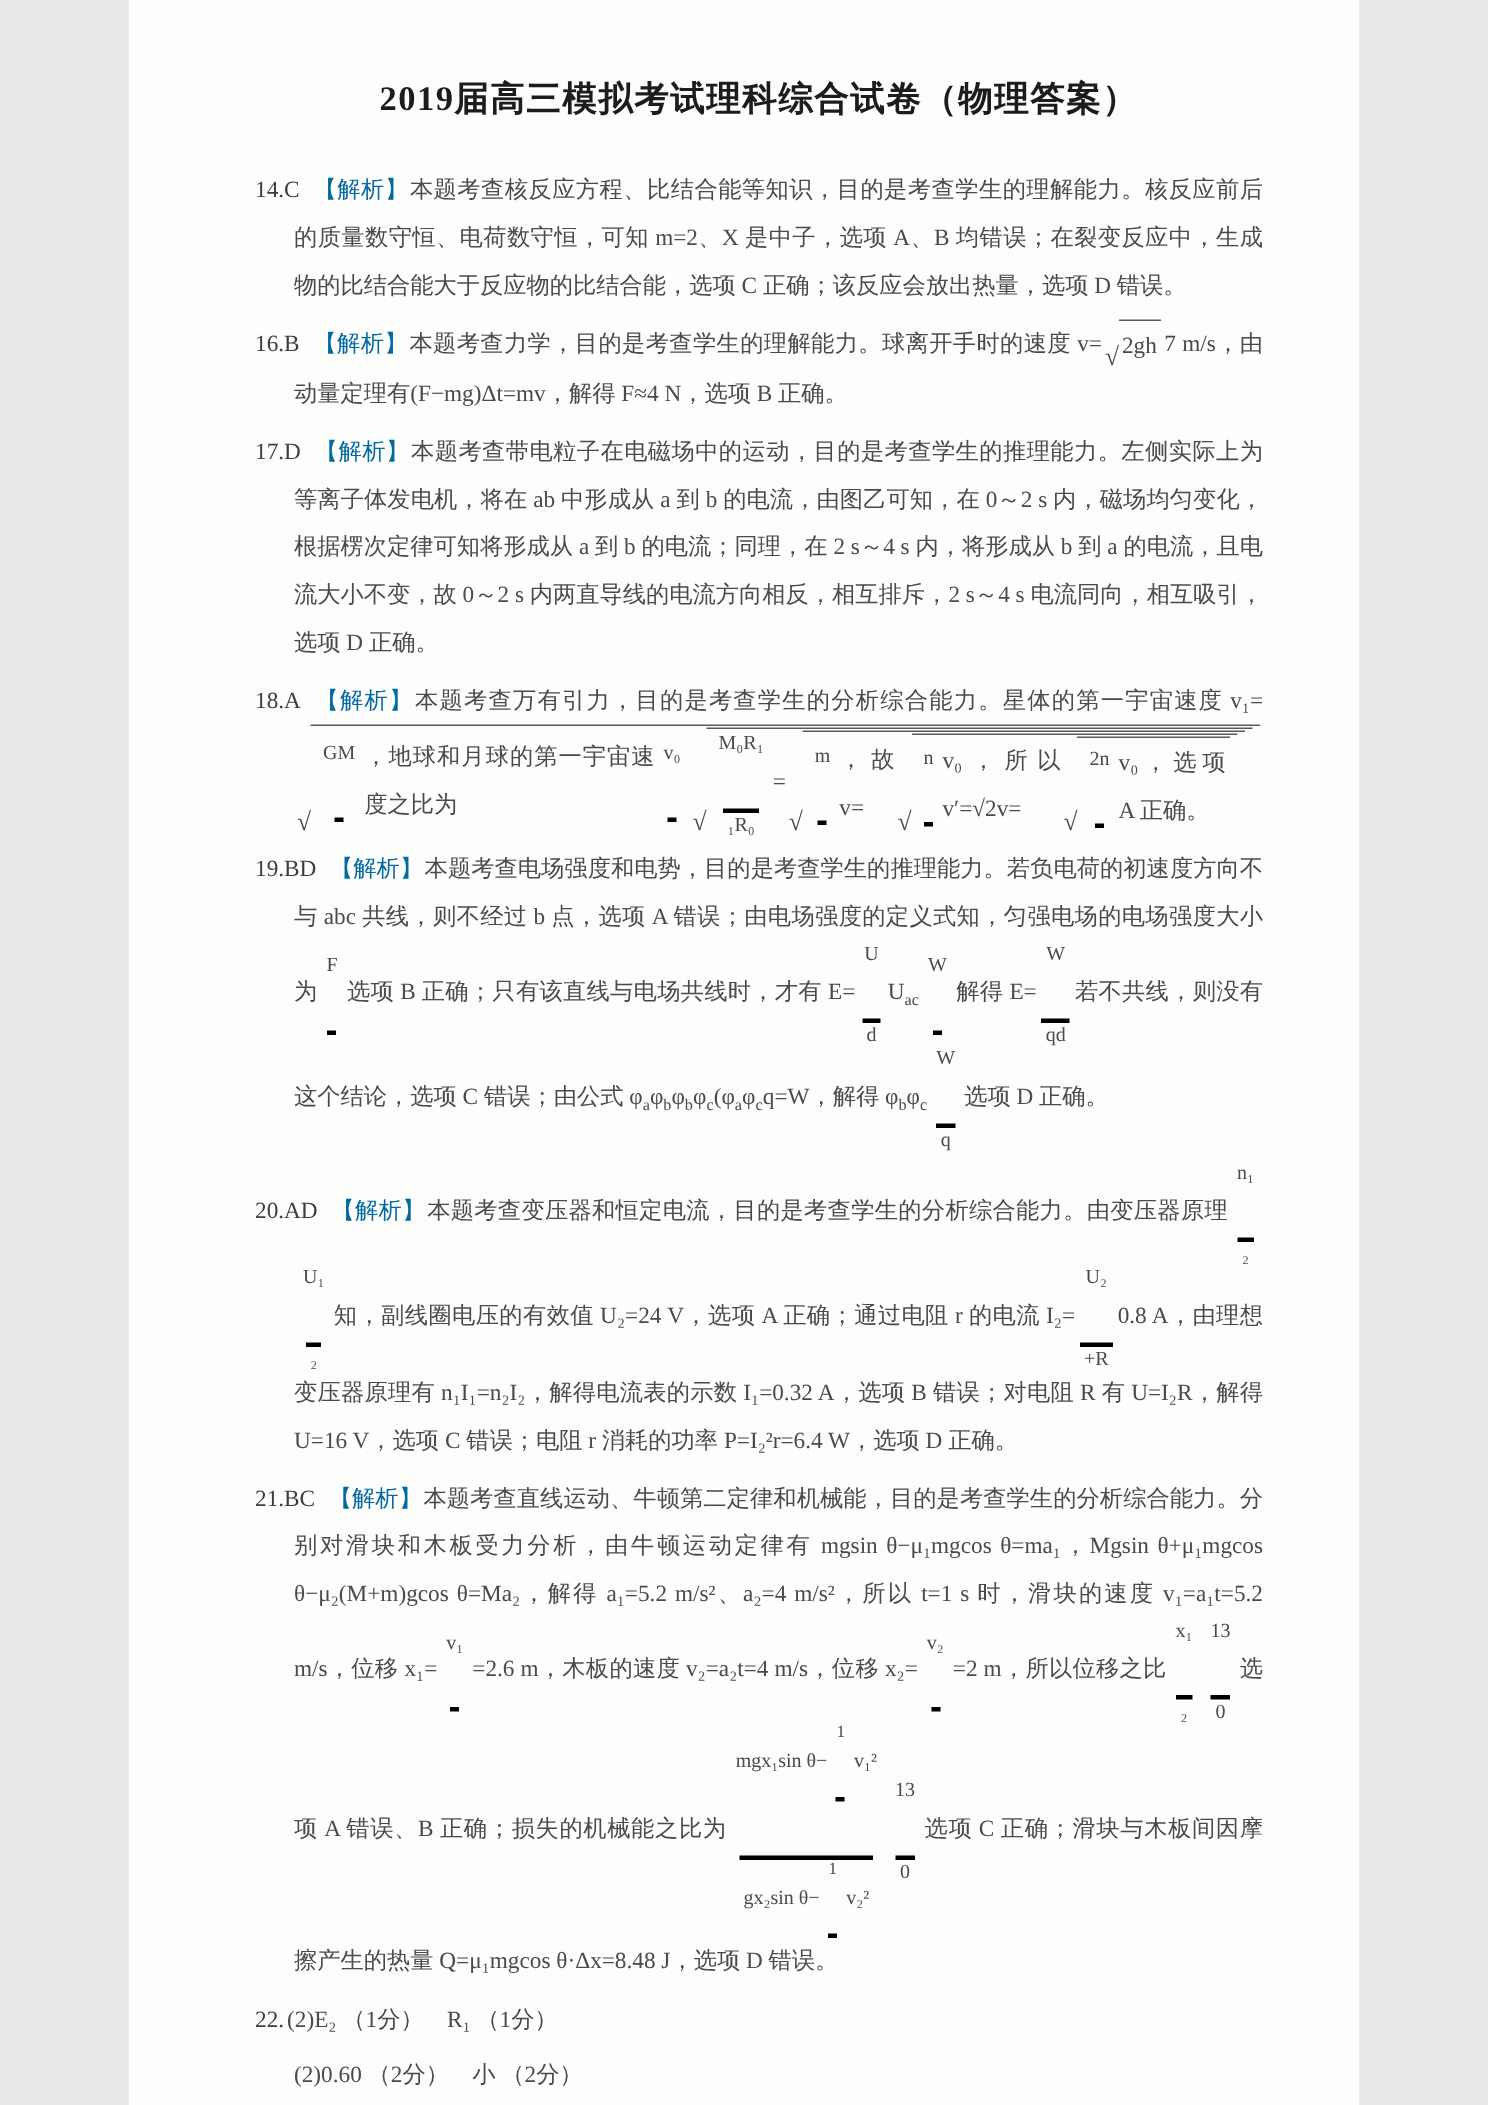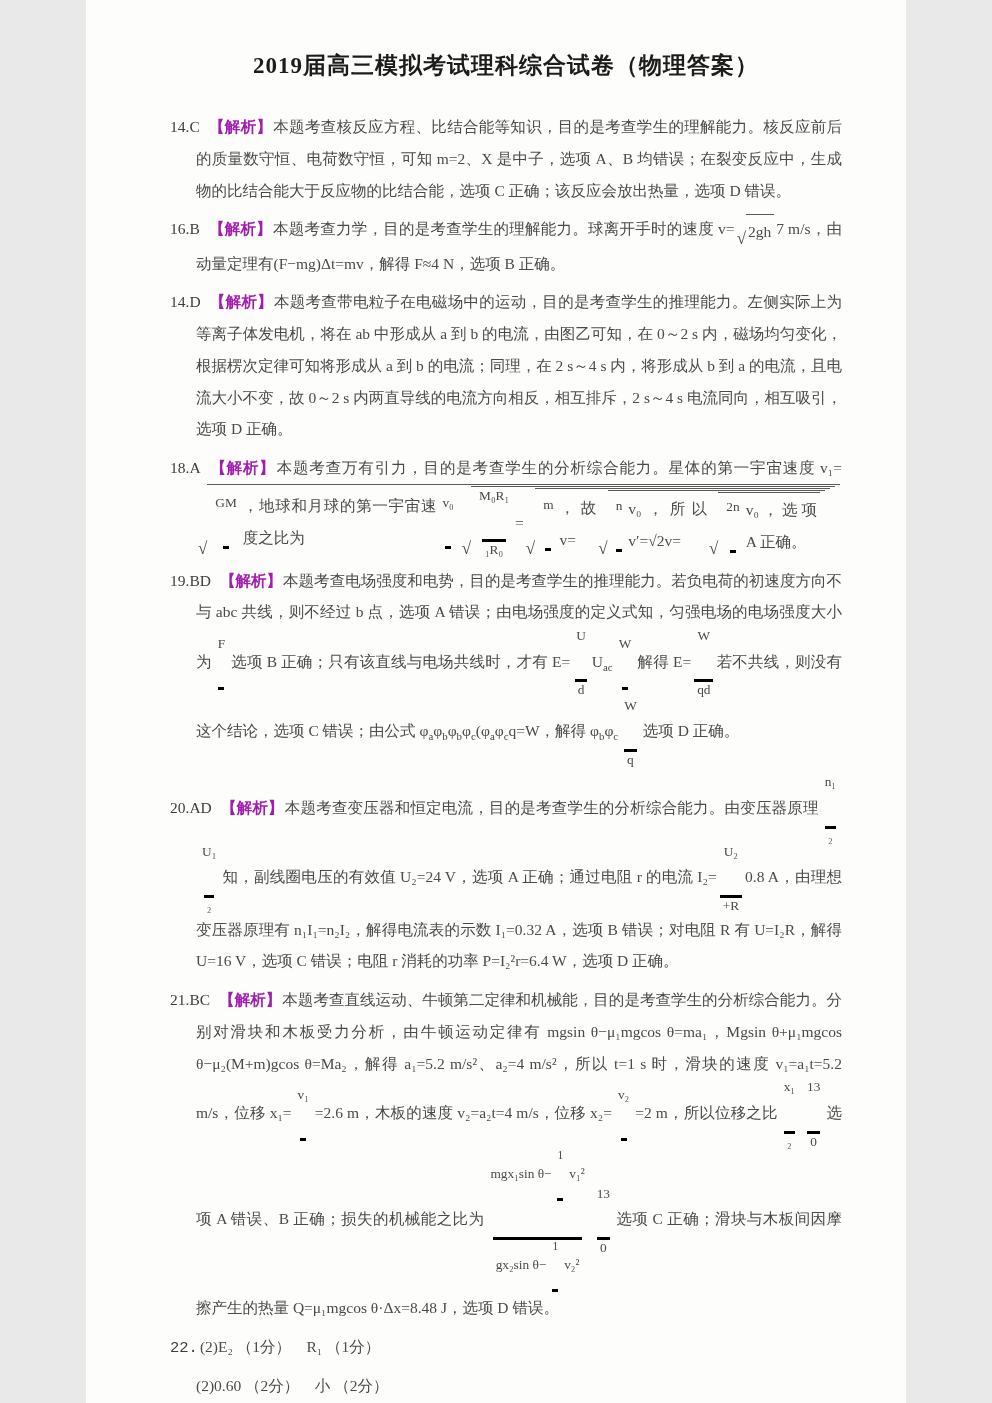--- a/index.html
+++ b/index.html
@@ -26,51 +26,51 @@
   .answers p.ans{
     margin:0 0 7px 0;
     font-size:15.5px;
     line-height:2.05;
     text-align:justify;
     padding-left:26px;
     text-indent:-26px;
     color:#4a4a4a;
   }
   .num{margin-right:9px;color:#3d3d3d;}
-  .lab{color:#a21caf;font-weight:bold;margin-right:1px;font-family:"Liberation Sans","DejaVu Sans",sans-serif;}
+  .lab{color:#0369a1;font-weight:normal;margin-right:1px;font-family:"Liberation Sans","DejaVu Sans",sans-serif;}
   
   .frac{display:inline-flex;flex-direction:column;align-items:center;vertical-align:middle;margin:0 3px;line-height:1.15;font-size:0.86em;text-indent:0;gap:36px;}
   .fn,.fd{padding:0 3px;white-space:nowrap;}
   .fd{border-top:3px solid #000000;}
   .sqrt{display:inline-flex;vertical-align:middle;margin:0 2px;text-indent:0;}
   .rs{align-self:flex-end;line-height:1.05;font-size:1.1em;}
   .rb{border-top:1.2px solid #5a5a5a;padding:1px 3px 0 2px;display:inline-flex;align-items:center;}
   sub,sup{font-size:0.7em;}
   
   .shorts p{
     margin:0 0 6px 0;
     font-size:15.5px;
     line-height:2.0;
     color:#4a4a4a;
   }
   .shorts p.cont{padding-left:26px;}
-  .shorts .num{margin-right:2px;font-family:Liberation Mono, monospace;}
+  .shorts .num{margin-right:2px;}
 </style>
 </head>
 <body>
 
 <div class="page">
   <h1 class="title">2019届高三模拟考试理科综合试卷（物理答案）</h1>
   <div class="answers">
       <p class="ans"><span class="num">14.C</span><b class="lab">【解析】</b><span class="body">本题考查核反应方程、比结合能等知识，目的是考查学生的理解能力。核反应前后的质量数守恒、电荷数守恒，可知 m=2、X 是中子，选项 A、B 均错误；在裂变反应中，生成物的比结合能大于反应物的比结合能，选项 C 正确；该反应会放出热量，选项 D 错误。</span></p>
       <p class="ans"><span class="num">16.B</span><b class="lab">【解析】</b><span class="body">本题考查力学，目的是考查学生的理解能力。球离开手时的速度 v=<span class="sqrt">
             <span class="rs">√</span>
             <span class="rb">2gh</span>
           </span>7 m/s，由动量定理有(F−mg)Δt=mv，解得 F≈4 N，选项 B 正确。</span></p>
-      <p class="ans"><span class="num">14.D</span><b class="lab">【解析】</b><span class="body">本题考查带电粒子在电磁场中的运动，目的是考查学生的推理能力。左侧实际上为等离子体发电机，将在 ab 中形成从 a 到 b 的电流，由图乙可知，在 0～2 s 内，磁场均匀变化，根据楞次定律可知将形成从 a 到 b 的电流；同理，在 2 s～4 s 内，将形成从 b 到 a 的电流，且电流大小不变，故 0～2 s 内两直导线的电流方向相反，相互排斥，2 s～4 s 电流同向，相互吸引，选项 D 正确。</span></p>
+      <p class="ans"><span class="num">17.D</span><b class="lab">【解析】</b><span class="body">本题考查带电粒子在电磁场中的运动，目的是考查学生的推理能力。左侧实际上为等离子体发电机，将在 ab 中形成从 a 到 b 的电流，由图乙可知，在 0～2 s 内，磁场均匀变化，根据楞次定律可知将形成从 a 到 b 的电流；同理，在 2 s～4 s 内，将形成从 b 到 a 的电流，且电流大小不变，故 0～2 s 内两直导线的电流方向相反，相互排斥，2 s～4 s 电流同向，相互吸引，选项 D 正确。</span></p>
       <p class="ans"><span class="num">18.A</span><b class="lab">【解析】</b><span class="body">本题考查万有引力，目的是考查学生的分析综合能力。星体的第一宇宙速度 v₁=<span class="sqrt">
             <span class="rs">√</span>
             <span class="rb"><span class="frac">
                 <span class="fn">GM</span>
                 <span class="fd"></span>
               </span>，地球和月球的第一宇宙速度之比为 <span class="frac">
                 <span class="fn">v₀</span>
                 <span class="fd"></span>
               </span><span class="sqrt">
                 <span class="rs">√</span>

